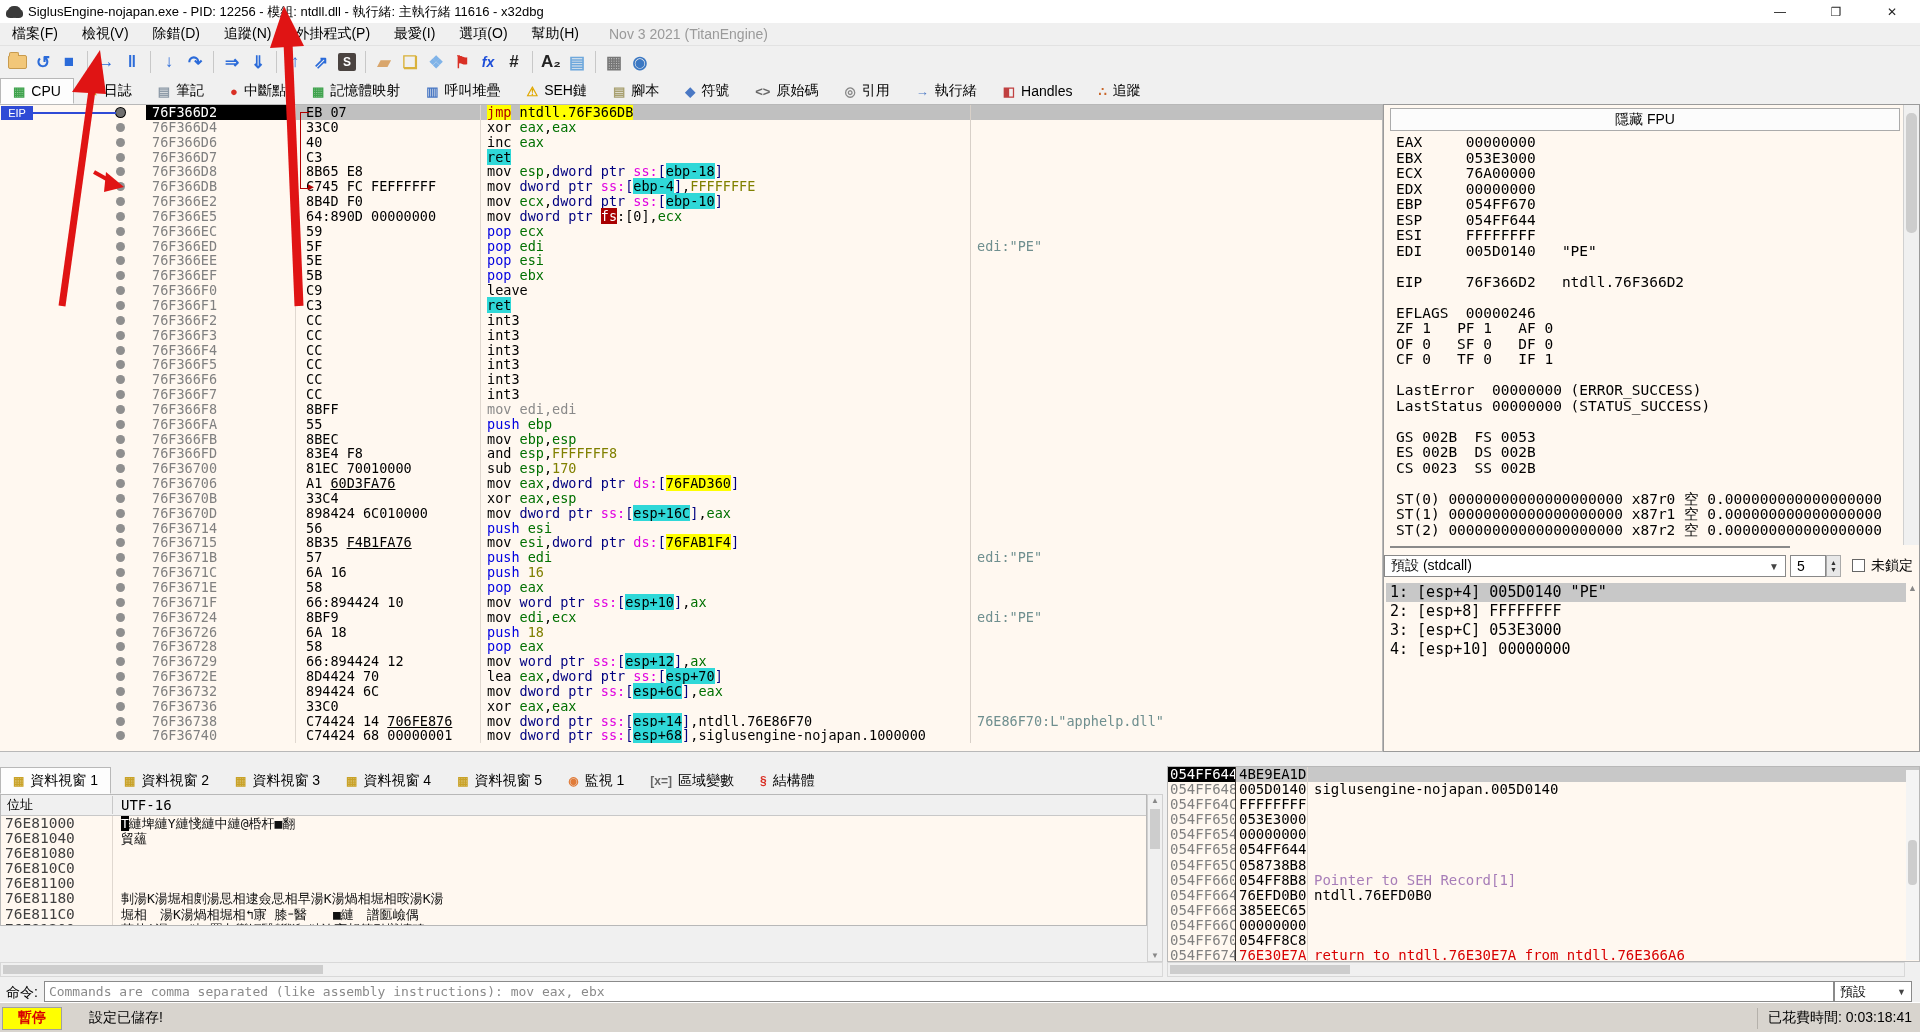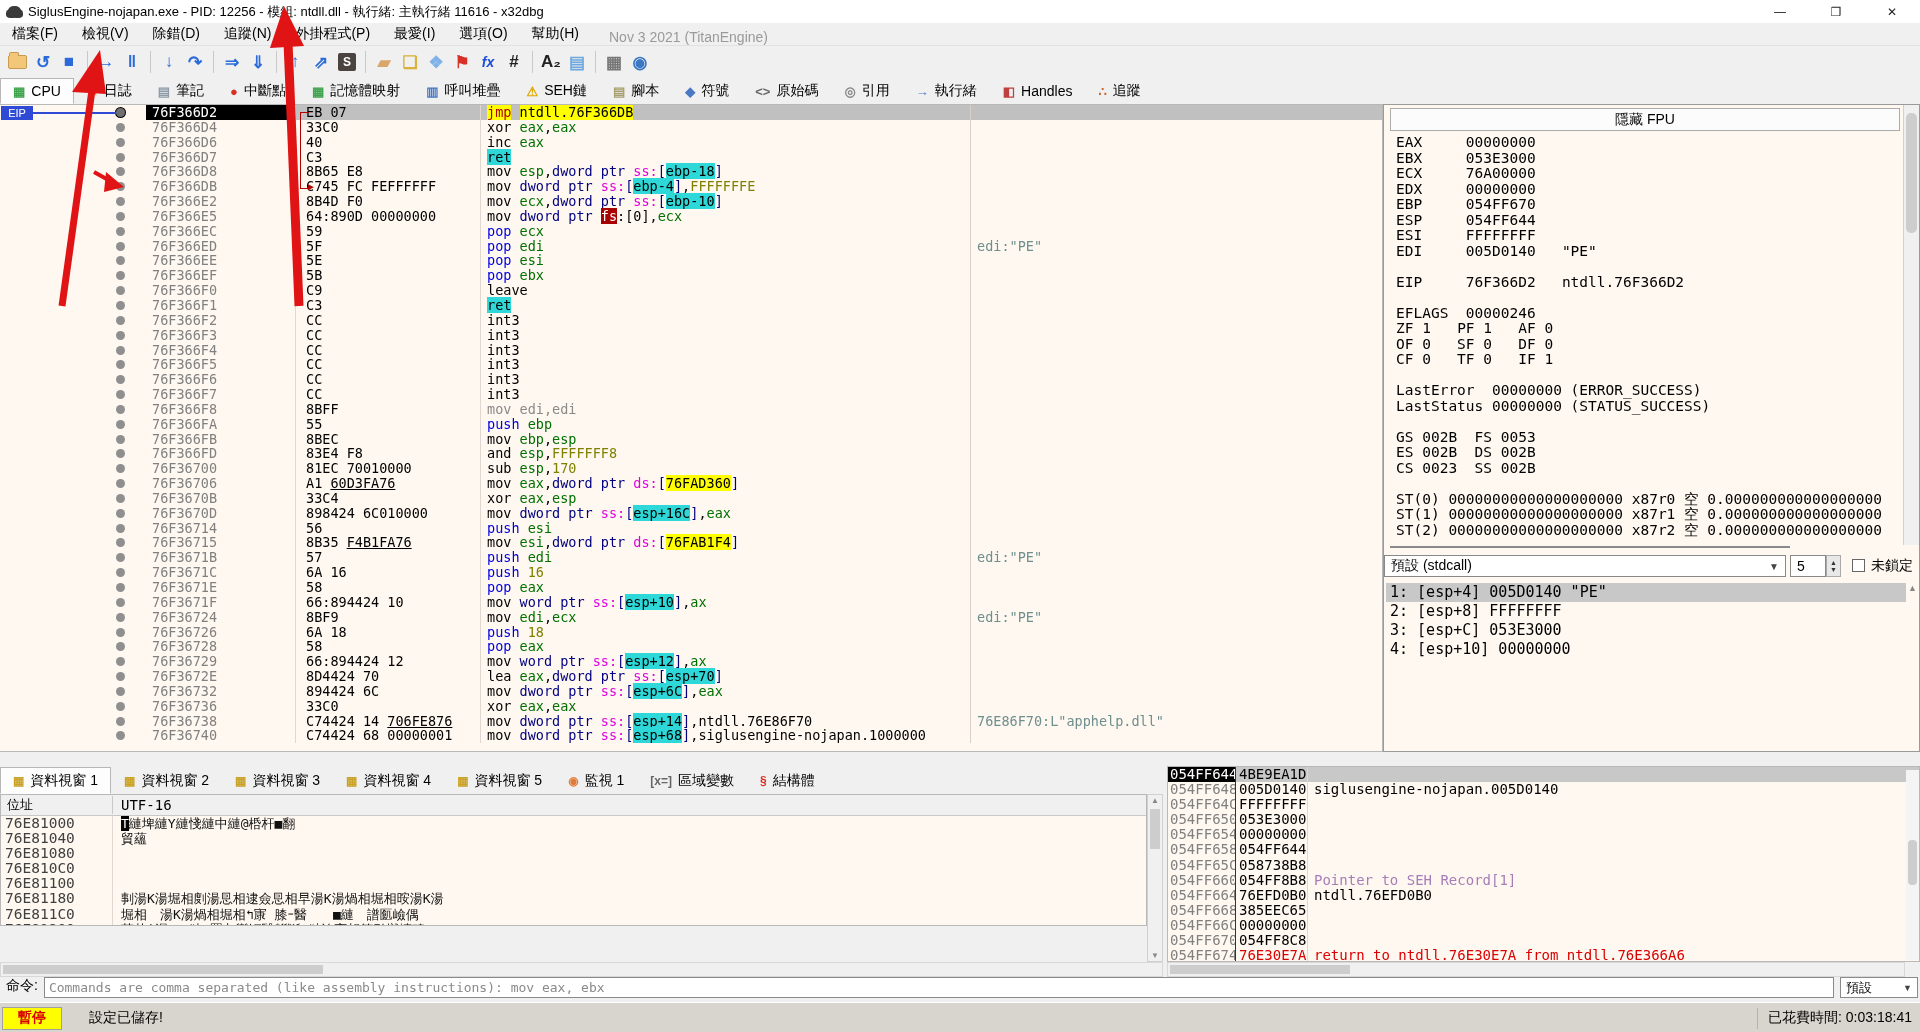--- a/index.html
+++ b/index.html
@@ -9,21 +9,21 @@
   #titlebar{position:absolute;left:0;top:0;width:1920px;height:23px;background:#FFFFFF;
             display:flex;align-items:center;}
   #appicon{width:13px;height:11px;margin:0 7px 0 8px;background:#3a3a3a;border-radius:45% 45% 40% 40%;
            box-shadow:-3px 2px 0 -1px #3a3a3a,3px 2px 0 -1px #3a3a3a;}
   #titletext{font-size:13px;}
   #wincontrols{margin-left:auto;display:flex;height:23px;}
   .winbtn{width:56px;height:23px;display:flex;align-items:center;justify-content:center;
           font-size:12px;color:#222;cursor:default;}
   
   #menubar{position:absolute;left:0;top:23px;width:1920px;height:22px;background:#F0F0F0;
-           display:flex;align-items:flex-end;border-bottom:1px solid #E2E2E2;}
+           display:flex;align-items:center;border-bottom:1px solid #E2E2E2;}
   .menuitem{padding:2px 12px;font-size:14px;}
   #menudate{color:#9a9a9a;margin-left:18px;font-size:14px;}
   
   #toolbar{position:absolute;left:0;top:46px;width:1920px;height:32px;background:#F0F0F0;
            display:flex;align-items:center;padding-left:4px;}
   .tbtn{width:26px;height:26px;display:flex;align-items:center;justify-content:center;
         font-size:17px;font-weight:bold;border-radius:3px;}
   .tsep{width:1px;height:22px;background:#C8C8C8;margin:0 5px;}
   .folder-glyph{width:17px;height:12px;background:#F2C779;border:1px solid #C89B4E;border-radius:2px;
                 position:relative;}
@@ -120,26 +120,26 @@
   .strow .sc{flex:1;padding-left:6px;overflow:hidden;}
   .strow.sel .sa{background:#000;color:#fff;}
   .strow.sel .sv,.strow.sel .sc{background:#C8C8C8;}
   .sc.pu{color:#A77DB8;} .sc.red,.sv.red{color:#D80000;}
   #stackvscroll{position:absolute;right:1px;top:770px;width:13px;height:190px;background:#F4F4F4;}
   #stackvscroll .thumb{position:absolute;left:2px;top:70px;width:9px;height:45px;background:#CDCDCD;border-radius:4px;}
   .hscroll{position:absolute;top:962px;height:15px;background:#F0F0F0;border:1px solid #D8D8D8;box-sizing:border-box;}
   .hscroll .thumb{position:absolute;top:2px;height:9px;background:#CDCDCD;}
   
   #cmdbar{position:absolute;left:0;top:977px;width:1920px;height:25px;background:#F0F0F0;
-          display:flex;align-items:flex-start;}
+          display:flex;align-items:flex-end;}
   #cmdlabel{padding:0 6px 0 6px;font-size:14px;}
   #cmdinput{width:1780px;height:19px;border:1px solid #8a8a8a;background:#fff;
             font-family:"DejaVu Sans Mono",monospace;font-size:13px;padding:0 4px;}
   #cmdinput::placeholder{color:#8a8a8a;}
-  #cmdcombo{margin-left:6px;width:66px;height:19px;border:1px solid #8a8a8a;background:#fff;
+  #cmdcombo{width:66px;height:19px;border:1px solid #8a8a8a;background:#fff;
             display:flex;align-items:center;padding:0 5px;font-size:13px;}
   #cmdcombo .arr{margin-left:auto;font-size:9px;color:#444;}
   #statusbar{position:absolute;left:0;top:1002px;width:1920px;height:30px;background:#D8D4CE;
              border-top:1px solid #fff;display:flex;align-items:center;}
   #statusstate{width:58px;height:21px;margin-left:2px;background:#FFFF00;border:1px solid #A0A0A0;
                color:#D80000;font-weight:bold;display:flex;align-items:center;justify-content:center;font-size:14px;}
   #statusmsg{margin-left:27px;font-size:14px;}
   #statustime{margin-left:auto;margin-right:8px;font-size:14px;border-left:1px solid #b5b1ab;padding-left:10px;
               height:21px;display:flex;align-items:center;}
   

